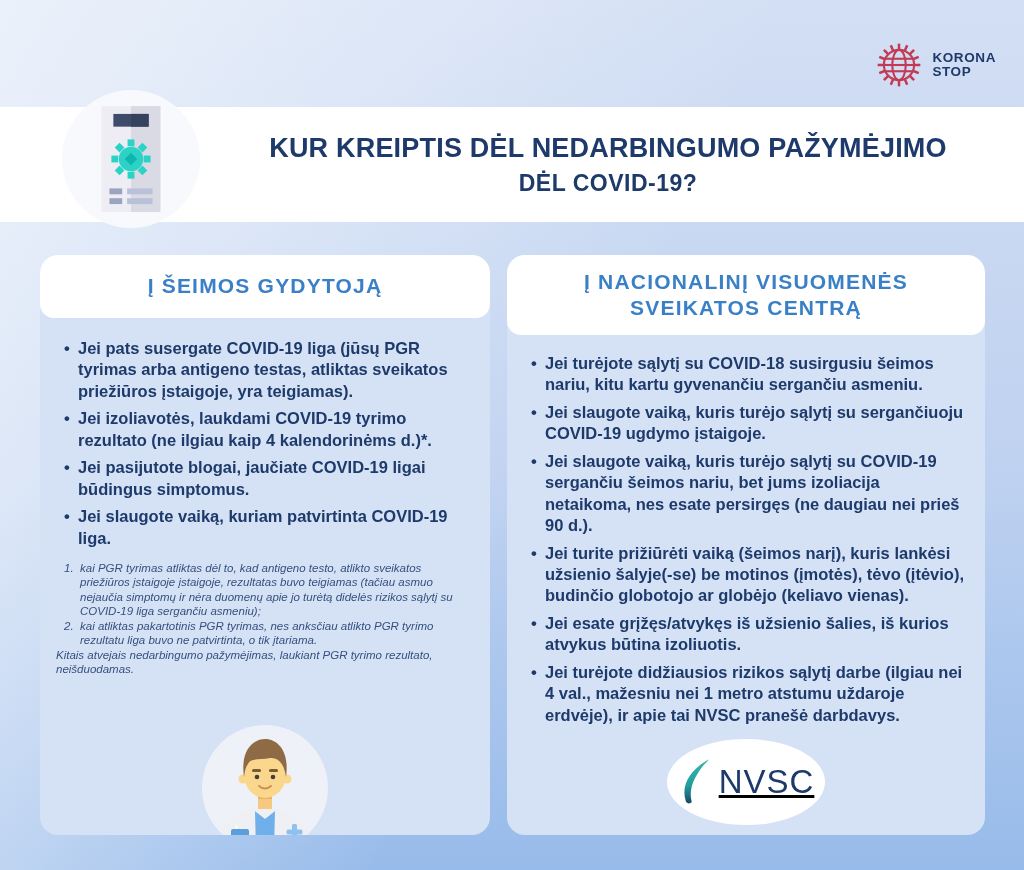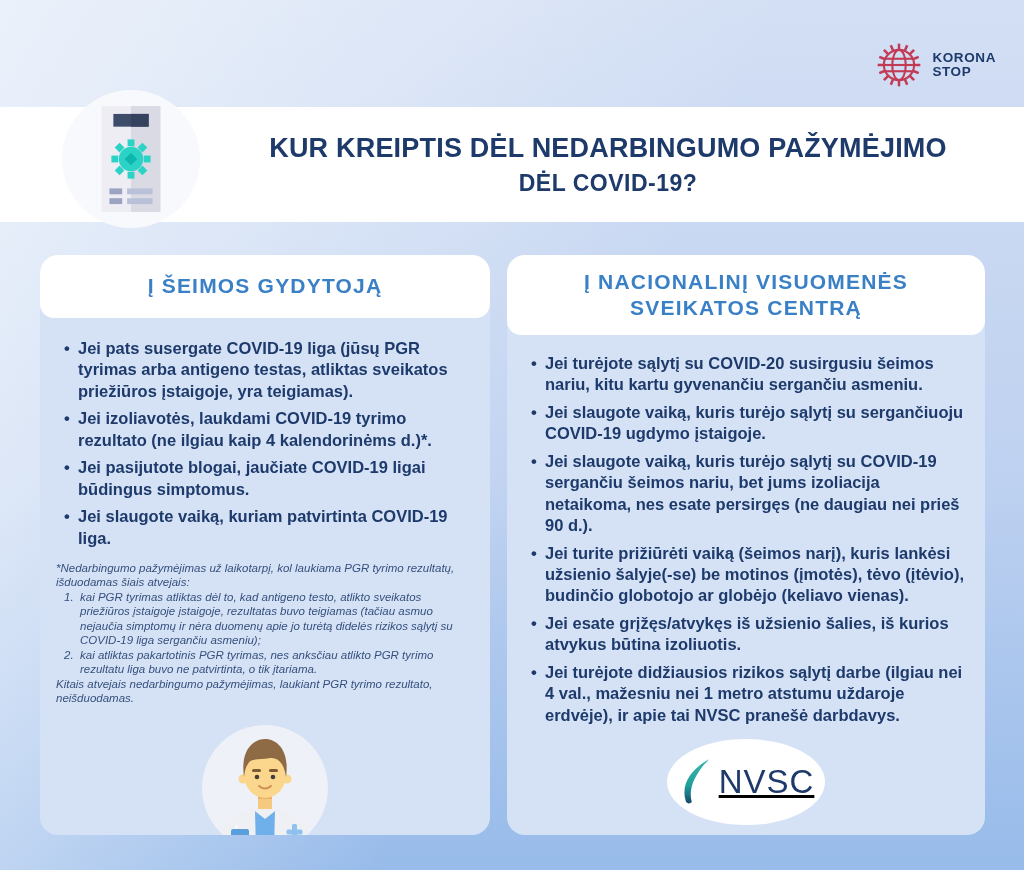--- a/index.html
+++ b/index.html
@@ -126,21 +126,20 @@
     <div class="card-head">
       <h2>Į ŠEIMOS GYDYTOJĄ</h2>
     </div>
     <ul class="bullets">
         <li>Jei pats susergate COVID-19 liga (jūsų PGR tyrimas arba antigeno testas, atliktas sveikatos priežiūros įstaigoje, yra teigiamas).</li>
         <li>Jei izoliavotės, laukdami COVID-19 tyrimo rezultato (ne ilgiau kaip 4 kalendorinėms d.)*.</li>
         <li>Jei pasijutote blogai, jaučiate COVID-19 ligai būdingus simptomus.</li>
         <li>Jei slaugote vaiką, kuriam patvirtinta COVID-19 liga.</li>
       </ul>
     <div class="footnote">
-      <p>*Nedarbingumo pažymėjimas už laikotarpį, kol laukiama PGR tyrimo rezultatų, išduodamas šiais atvejais:</p>
       <ol>
           <li>kai PGR tyrimas atliktas dėl to, kad antigeno testo, atlikto sveikatos priežiūros įstaigoje įstaigoje, rezultatas buvo teigiamas (tačiau asmuo nejaučia simptomų ir nėra duomenų apie jo turėtą didelės rizikos sąlytį su COVID-19 liga sergančiu asmeniu);</li>
           <li>kai atliktas pakartotinis PGR tyrimas, nes anksčiau atlikto PGR tyrimo rezultatu liga buvo ne patvirtinta, o tik įtariama.</li>
         </ol>
       <p>Kitais atvejais nedarbingumo pažymėjimas, laukiant PGR tyrimo rezultato, neišduodamas.</p>
     </div>
     <div class="avatar">
       <svg width="126" height="126" viewBox="0 0 126 126">
 
         <path d="M16 126 C16 98 36 86 50 84 L76 84 C90 86 110 98 110 126 Z" fill="#eef0f4"></path>
@@ -176,21 +175,21 @@
       </svg>
     </div>
   </section>
 
   <section class="card card-right">
     <div class="card-head">
       <h2><span>Į NACIONALINĮ VISUOMENĖS</span><br>
         <span>SVEIKATOS CENTRĄ</span></h2>
     </div>
     <ul class="bullets">
-        <li>Jei turėjote sąlytį su COVID-20 susirgusiu šeimos nariu, kitu kartu gyvenančiu sergančiu asmeniu.</li>
+        <li>Jei turėjote sąlytį su COVID-18 susirgusiu šeimos nariu, kitu kartu gyvenančiu sergančiu asmeniu.</li>
         <li>Jei slaugote vaiką, kuris turėjo sąlytį su sergančiuoju COVID-19 ugdymo įstaigoje.</li>
         <li>Jei slaugote vaiką, kuris turėjo sąlytį su COVID-19 sergančiu šeimos nariu, bet jums izoliacija netaikoma, nes esate persirgęs (ne daugiau nei prieš 90 d.).</li>
         <li>Jei turite prižiūrėti vaiką (šeimos narį), kuris lankėsi užsienio šalyje(-se) be motinos (įmotės), tėvo (įtėvio), budinčio globotojo ar globėjo (keliavo vienas).</li>
         <li>Jei esate grįžęs/atvykęs iš užsienio šalies, iš kurios atvykus būtina izoliuotis.</li>
         <li>Jei turėjote didžiausios rizikos sąlytį darbe (ilgiau nei 4 val., mažesniu nei 1 metro atstumu uždaroje erdvėje), ir apie tai NVSC pranešė darbdavys.</li>
       </ul>
     <div class="nvsc-logo">
       <svg width="36" height="52" viewBox="0 0 60 84">
         <defs>
           <linearGradient id="nvscGrad" x1="0" y1="0" x2="0" y2="1">

